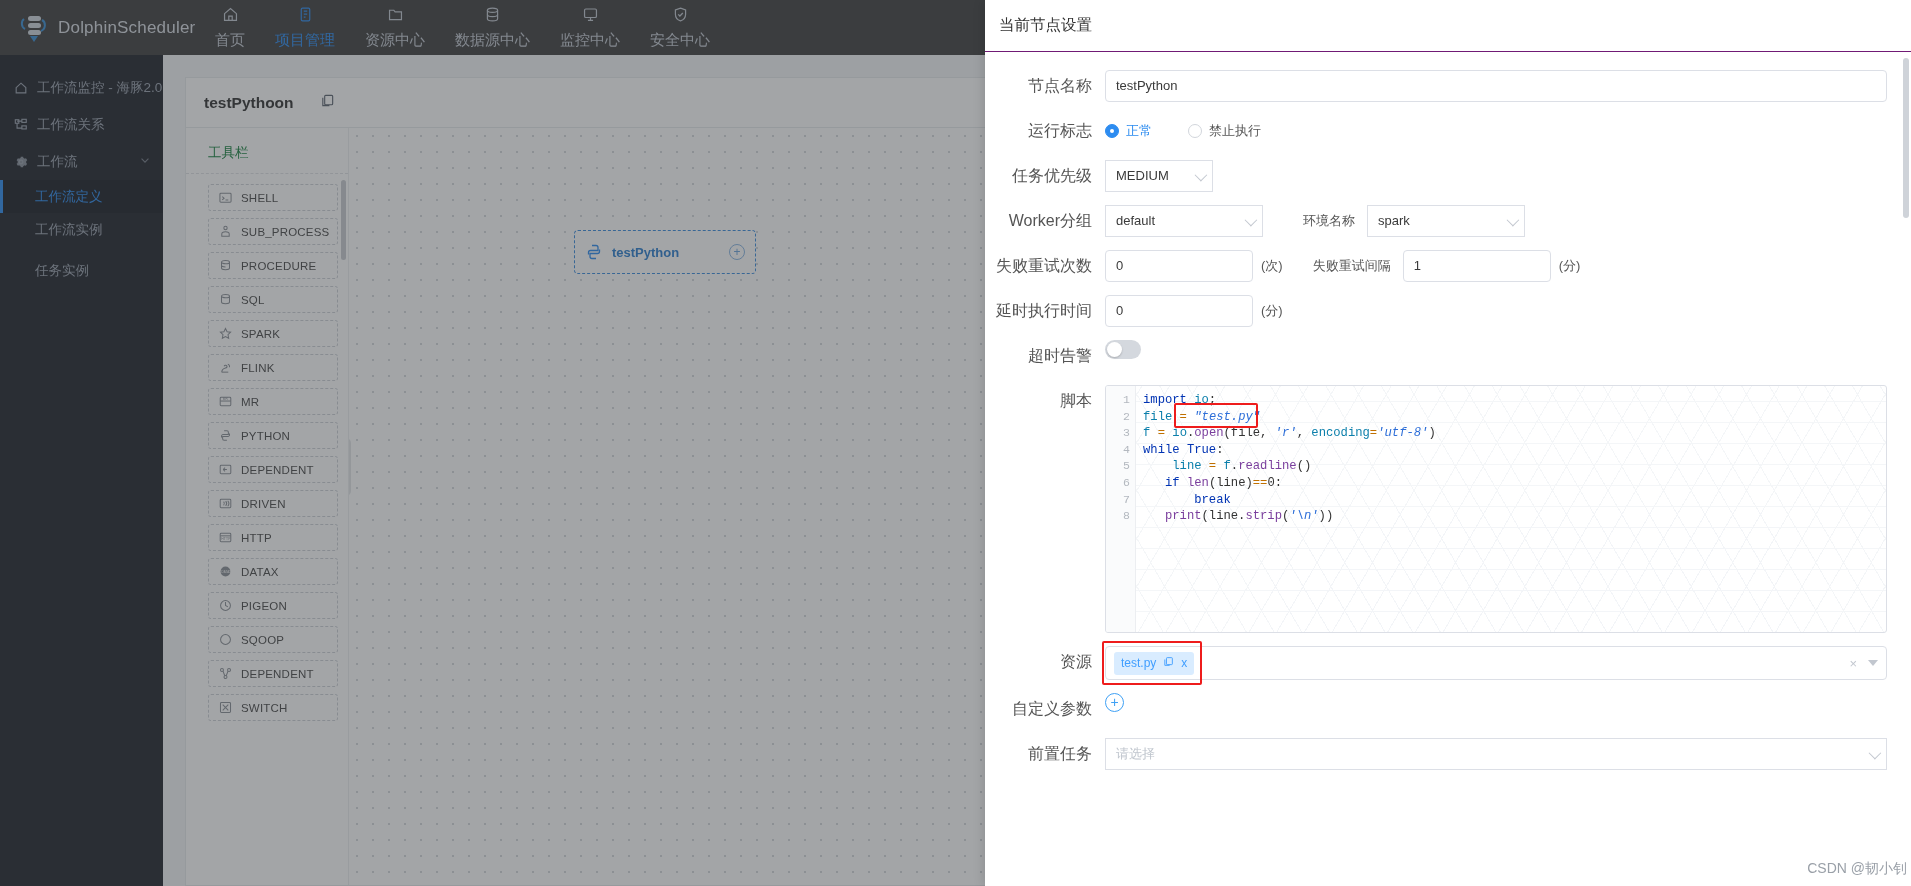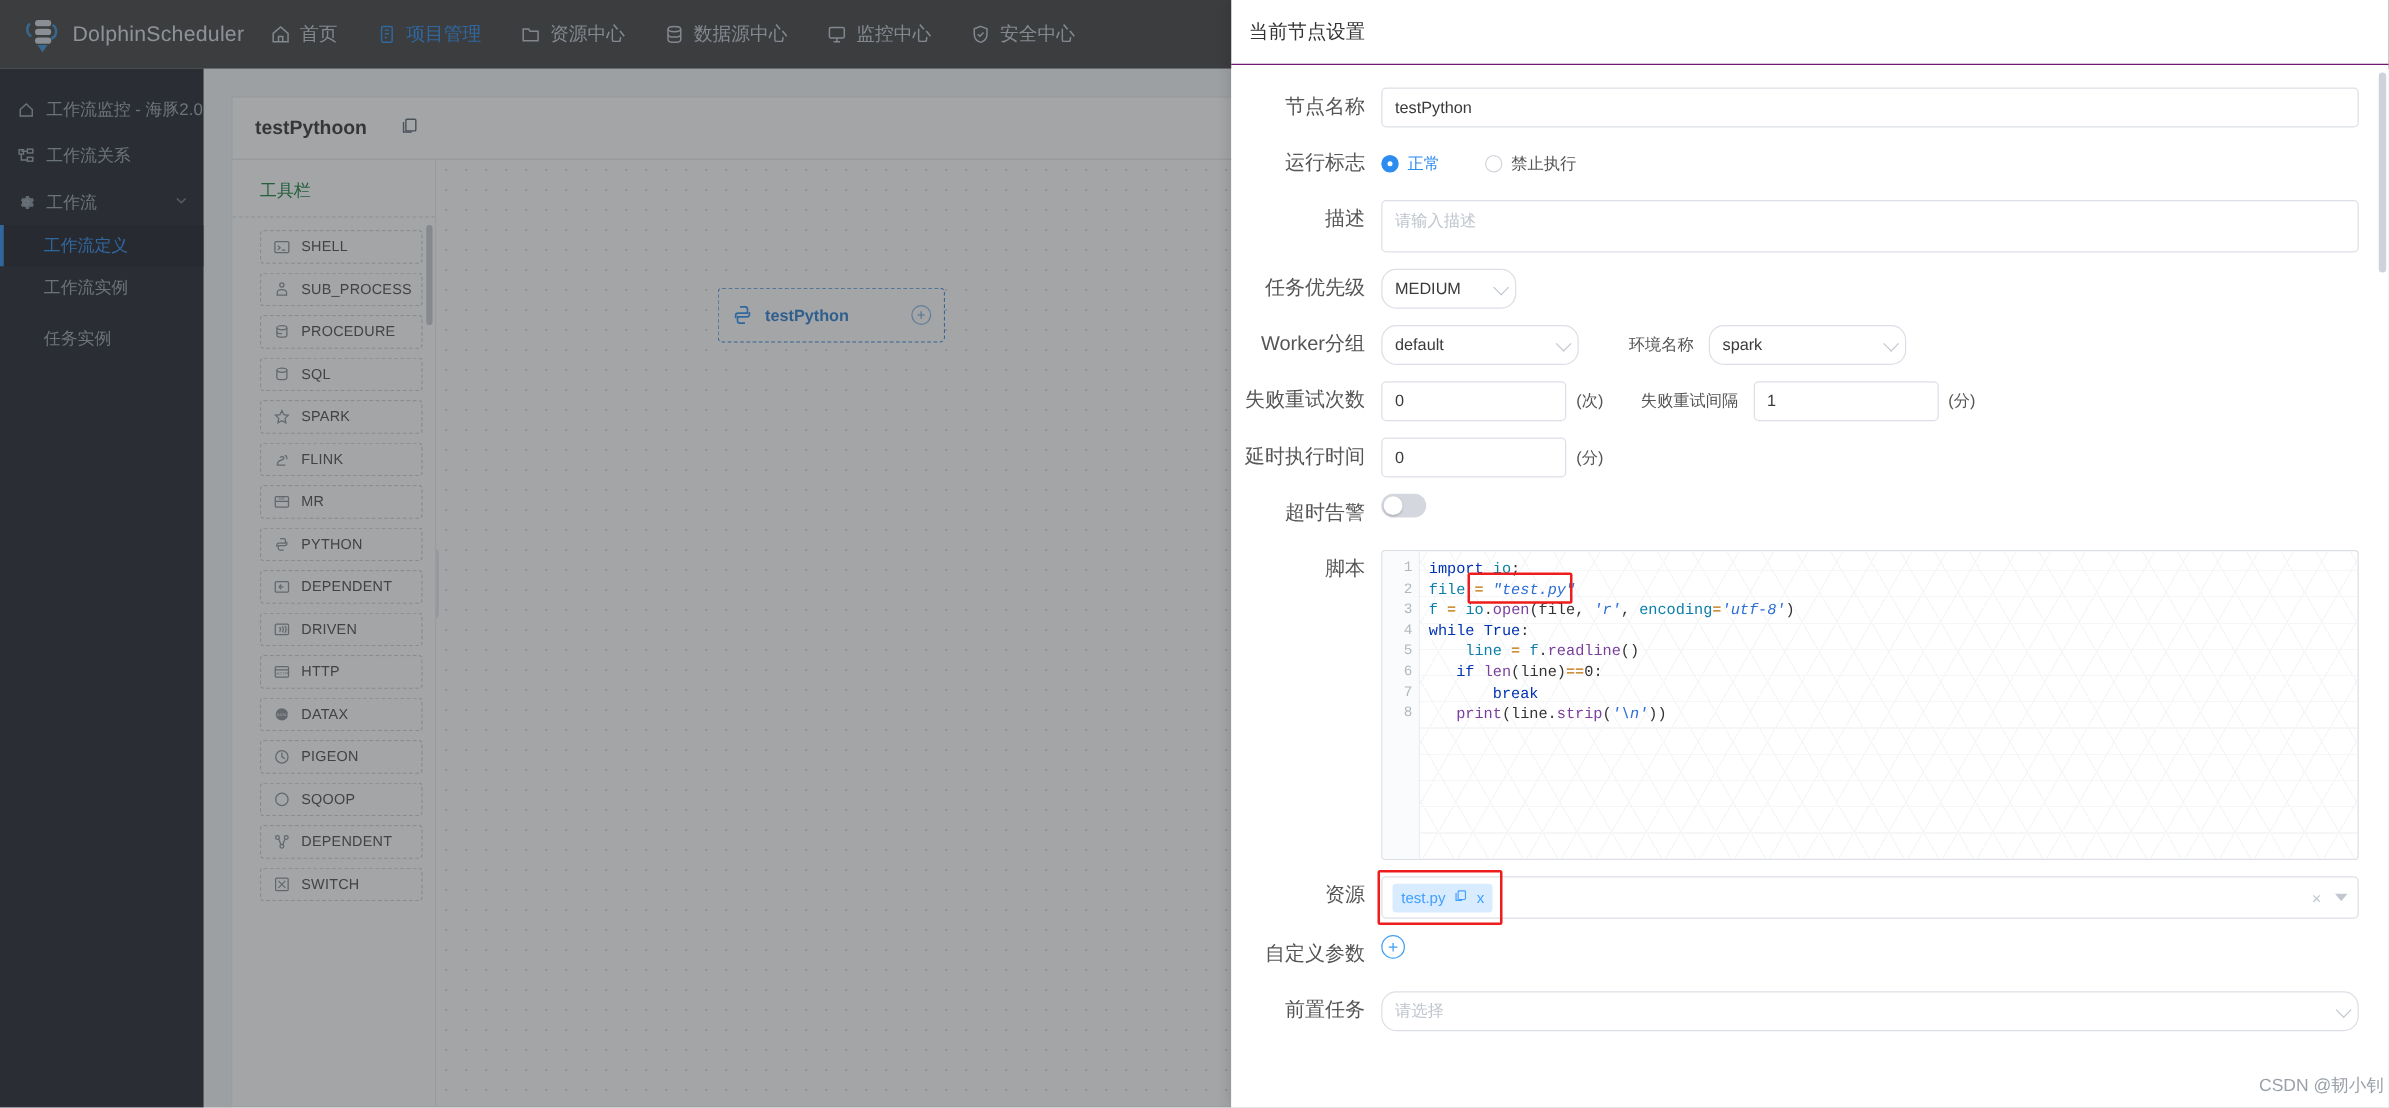--- a/index.html
+++ b/index.html
@@ -15,21 +15,21 @@
 
   
   #topnav {
     position:absolute; top:0; left:0; width:1911px; height:55px;
     background:#404040; display:flex; align-items:center;
   }
   #topnav .logo-wrap { display:flex; align-items:center; padding-left:18px; width:215px; }
   #topnav .logo-mark { width:34px; height:34px; position:relative; }
   #topnav .brand { color:#d8dde4; font-size:17px; letter-spacing:.2px; margin-left:6px; }
   .nav-items { display:flex; align-items:center; gap:30px; }
-  .nav-item { display:flex; align-items:center; gap:7px; color:#c3c9d2; font-size:15px; cursor:pointer; }
+  .nav-item { display:flex; align-items:center; gap:7px; color:#c3c9d2; font-size:15px; cursor:pointer;flex-direction:column; }
   .nav-item.active { color:#2d8cf0; }
   .nav-item .ico { width:18px; height:18px; display:inline-flex; align-items:center; justify-content:center; }
   .nav-item .ico svg { width:17px; height:17px; }
 
   
   #sidebar {
     position:absolute; top:55px; left:0; width:163px; height:831px;
     background:#20242c;
   }
   .side-item {
@@ -146,21 +146,21 @@
     height:32px; border:1px solid #dcdfe6; border-radius:4px; background:#fff;
     font-size:13px; color:#3a3a3a; padding:0 10px; line-height:30px;
     font-family:"Liberation Sans", sans-serif;
   }
   .inp-full { width:100%; }
   .ta {
     width:100%; height:42px; border:1px solid #dcdfe6; border-radius:4px; background:#fff;
     font-size:13px; color:#bfc5cd; padding:7px 10px;
   }
   .sel {
-    height:32px; border:1px solid #dcdfe6; border-radius:12px; background:#fff;
+    height:32px; border:1px solid #dcdfe6; border-radius:0; background:#fff;
     font-size:13px; color:#3a3a3a; padding:0 26px 0 10px; line-height:30px;
     position:relative; display:inline-block;
   }
   .sel .caret {
     position:absolute; right:8px; top:11px; width:9px; height:9px;
     border-right:1.5px solid #c2c7cf; border-bottom:1.5px solid #c2c7cf;
     transform:rotate(45deg) translateY(-2px);
   }
   .radio-row { display:flex; align-items:center; gap:14px; height:32px; }
   .radio { display:flex; align-items:center; gap:7px; font-size:13px; cursor:pointer; }
@@ -576,26 +576,20 @@
             <span class="rtext">正常</span>
           </label>
           <label class="radio" style="margin-left:22px">
             <span class="rdot"></span>
             <span class="rtext">禁止执行</span>
           </label>
         </div>
       </div>
     </div>
 
-    <div class="frow">
-      <div class="flabel">描述</div>
-      <div class="fctrl">
-        <div class="ta">请输入描述</div>
-      </div>
-    </div>
 
     <div class="frow">
       <div class="flabel">任务优先级</div>
       <div class="fctrl">
         <div class="sel" style="width:108px">
           <span>MEDIUM</span>
           <span class="caret"></span>
         </div>
       </div>
     </div>

